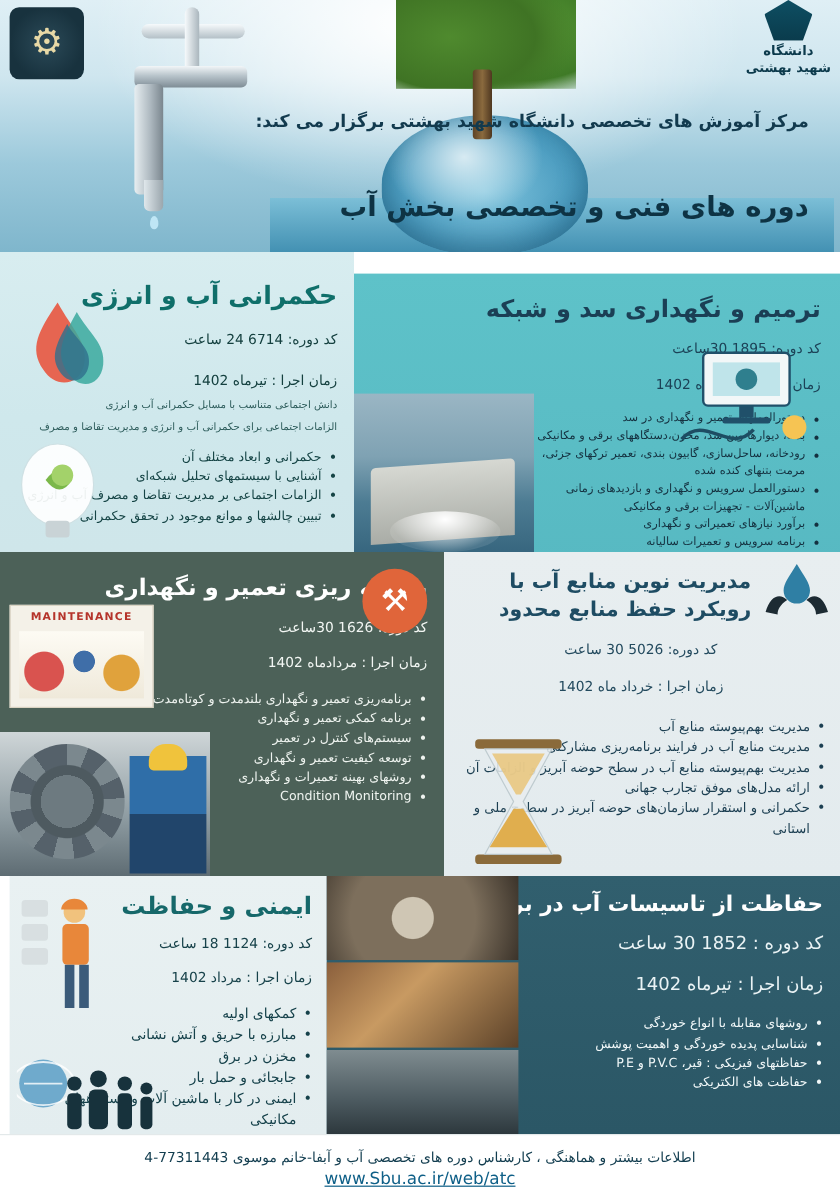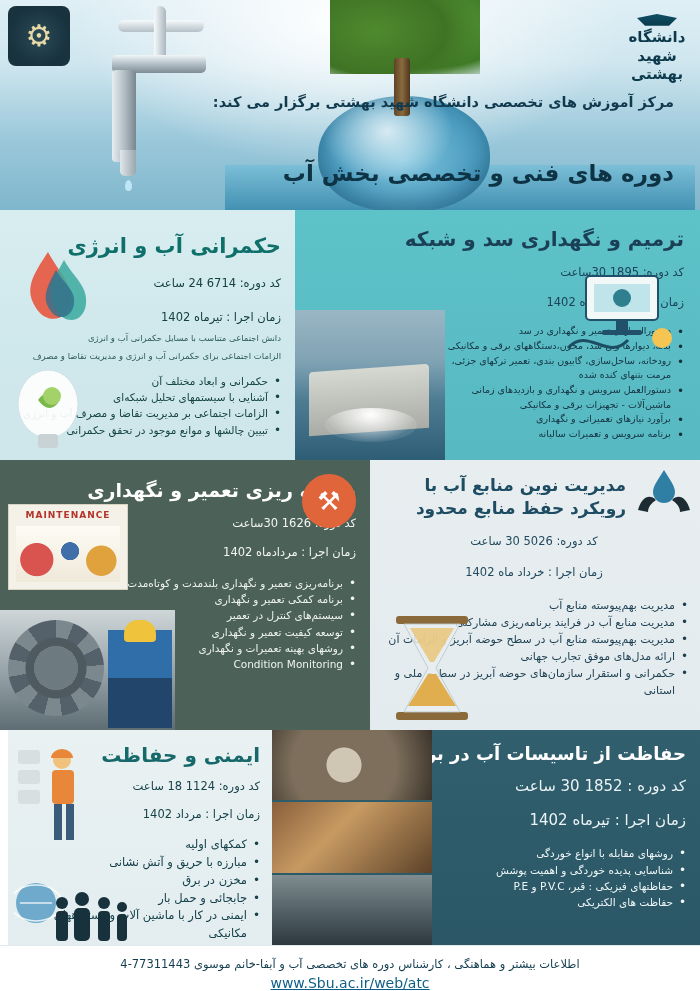--- a/index.html
+++ b/index.html
@@ -82,23 +82,23 @@
   }
   
   .logo-left {
     position:absolute; right:auto; left:8px; top:6px; width:62px; height:60px;
     background:radial-gradient(circle at 50% 50%, #2b4a58 0%, #18323e 70%);
     border-radius:8px;
     display:flex; align-items:center; justify-content:center;
   }
   .logo-left .gear { color:#e8d9a6; font-size:30px; line-height:1; }
   .logo-right {
-    position:absolute; right:6px; top:14px; width:74px; height:70px;
-    display:flex; flex-direction:column; align-items:center; justify-content:flex-end;
-    color:#0c3a4c; font-weight:bold; font-size:15px; text-align:center; line-height:1.25;
+    position:absolute; right:6px; top:0; width:74px; height:70px;
+    display:flex; flex-direction:column; align-items:center; justify-content:flex-start;
+    color:#0c3a4c; font-weight:bold; font-size:11px; text-align:center; line-height:1.25;
   }
   .logo-right .sbu-mark {
     width:40px; height:34px;
     background:
       radial-gradient(circle at 50% 120%, rgba(255,255,255,0) 60%, rgba(255,255,255,0) 61%),
       linear-gradient(to bottom,#0e4f63,#0a3b4c);
     clip-path:polygon(50% 0,100% 35%,80% 100%,20% 100%,0 35%);
     margin-bottom:2px;
   }
   .hero-line1 {
@@ -139,20 +139,21 @@
   .flame-logo {
     position:absolute; left:18px; top:36px; width:78px; height:92px;
   }
   .bulb {
     position:absolute; left:8px; bottom:4px; width:108px; height:96px;
   }
   .p-dam {
     width:405px; height:250px; background:#5fc0c8;
     background:linear-gradient(to bottom,#5ec2c9,#57b9c2);
     padding:10px 16px 0 24px;
+    margin-top:18px;
   }
   .p-dam .sec-title { color:#1b3f55; font-size:20px; margin-top:6px; }
   .p-dam .meta { color:#1c4257; font-size:11.5px; margin-top:10px; }
   .p-dam ul.bullets { color:#14303f; font-size:9.5px; margin-top:12px; width:250px; }
   .dam-photo {
     position:absolute; left:0; bottom:0; width:150px; height:150px;
     background:
       linear-gradient(to bottom, #9ab6c4 0%, #7fa2b3 35%, #4d7c93 60%, #2e5d76 100%);
   }
   .dam-wall {

